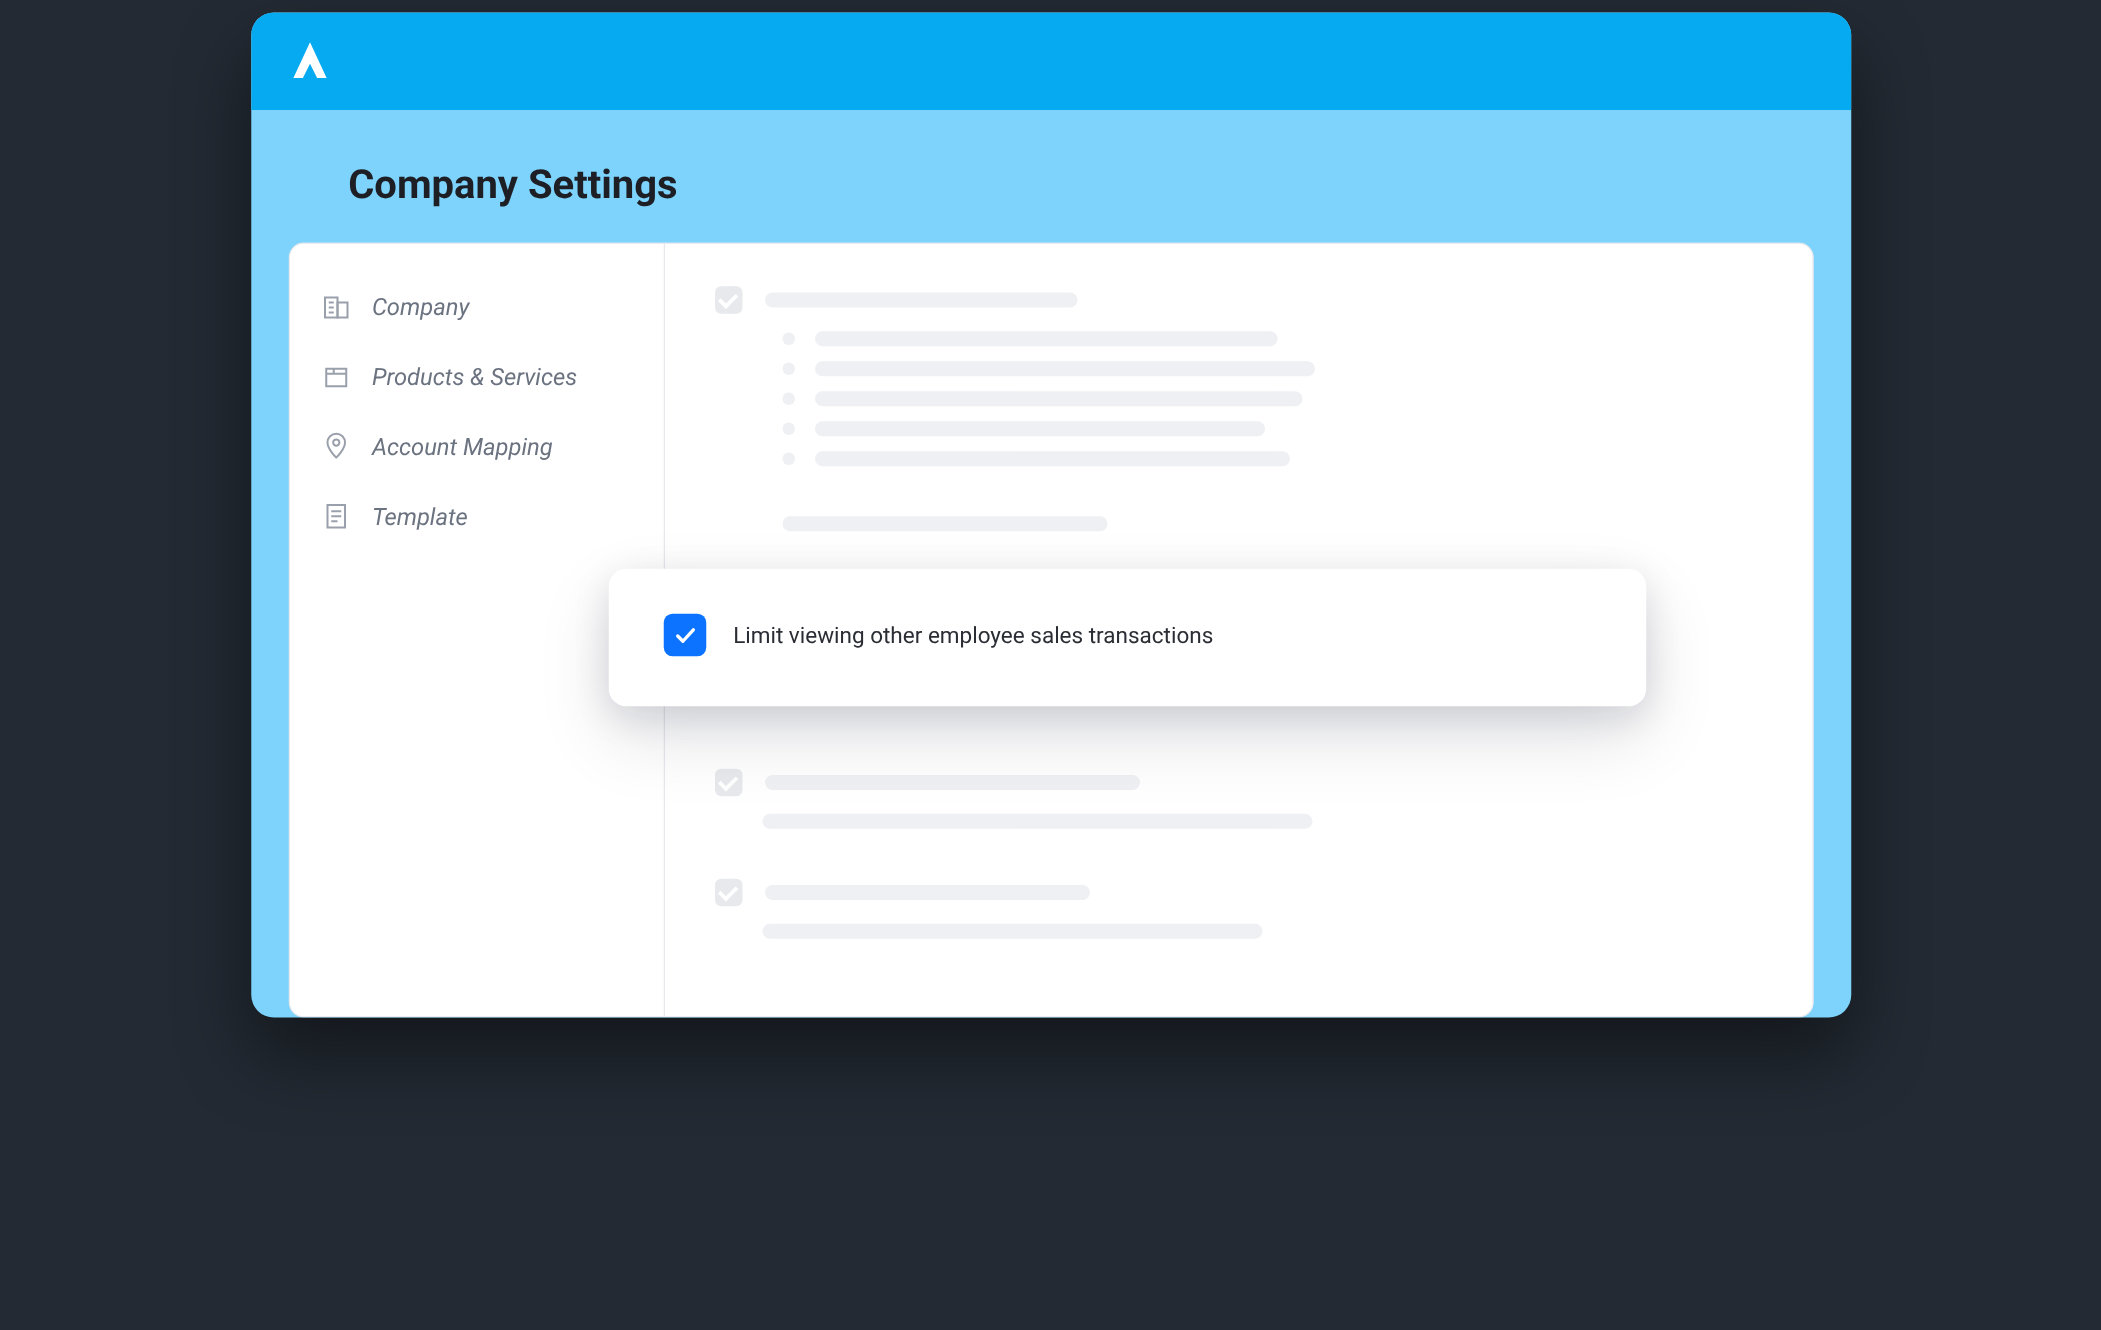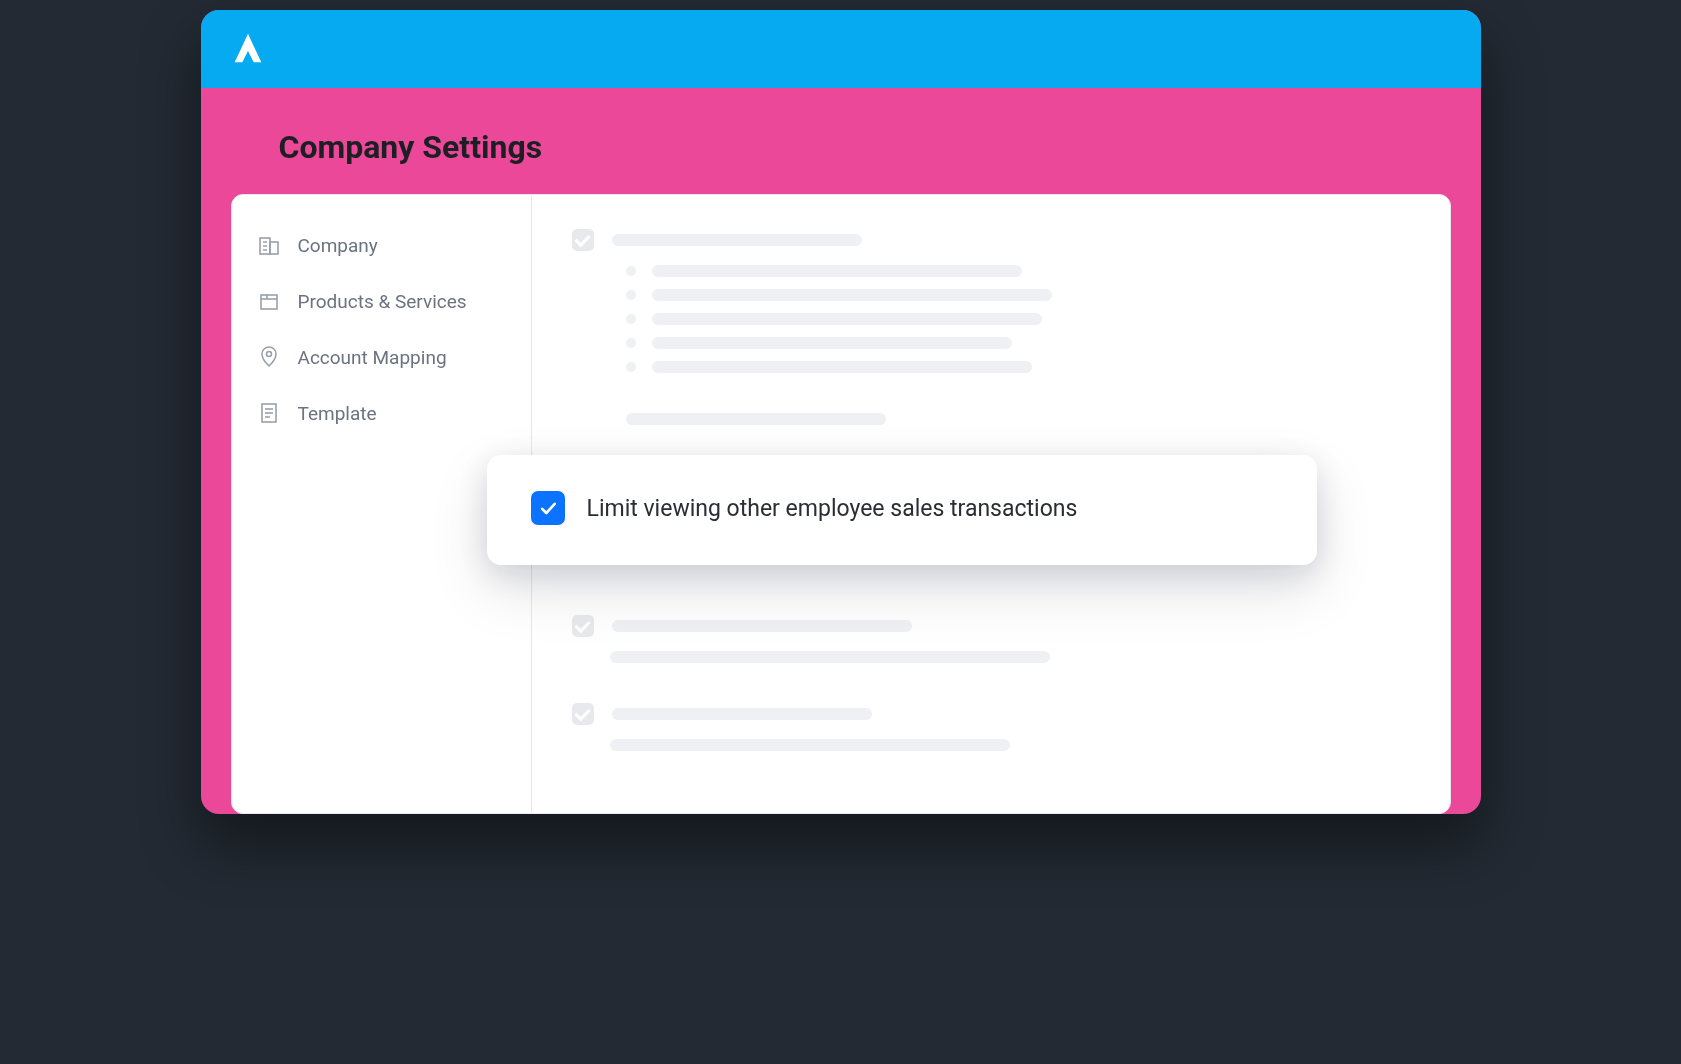--- a/index.html
+++ b/index.html
@@ -7,21 +7,21 @@
   body {
     font-family: -apple-system, BlinkMacSystemFont, "Segoe UI", Roboto, Helvetica, Arial, sans-serif;
     background: #232a33;
     display: flex;
     align-items: flex-start;
     justify-content: center;
     padding: 10px;
   }
   .window {
     width: 1280px;
-    background: #ec4899;
+    background: #7dd3fc;
     border-radius: 18px;
     overflow: hidden;
     box-shadow: 0 30px 60px rgba(0,0,0,.45);
     position: relative;
   }
   .topbar {
     height: 78px;
     background: #06aaf0;
     display: flex;
     align-items: center;
@@ -52,20 +52,21 @@
     padding: 22px 0;
   }
   .nav-item {
     display: flex;
     align-items: center;
     gap: 16px;
     padding: 16px 24px;
     color: #6c7380;
     font-size: 19px;
     cursor: pointer;
+    font-style: italic;
   }
   .nav-item .chev { margin-left:auto; color:#9aa0ab; }
   .nav-item .ic { width:26px; display:flex; justify-content:center; }
   .nav-item.active {
     background: #f2f4f7;
     color: #1d1f24;
     font-weight: 600;
   }
   .nav-item.active .ic svg { stroke:#1177ff; }
   .content {
@@ -102,21 +103,21 @@
   .popover h3 {
     font-size:26px; color:#3b3f46; font-weight:600; margin-bottom:22px;
   }
   .check-row { display:flex; align-items:center; gap:22px; }
   .chk {
     width:34px; height:34px; border-radius:7px;
     background:#0b73ff; display:flex; align-items:center; justify-content:center;
     cursor:pointer;
   }
   .chk svg { display:block; }
-  .chk-label { font-size:23px; color:#2a2d33; }
+  .chk-label { font-size:18px; color:#2a2d33; }
 </style>
 </head>
 <body>
 
 <div class="window">
   <div class="topbar">
     <span class="logo">
       <svg width="38" height="38" viewBox="0 0 40 40" fill="none">
         <path d="M20 4 L34 34 L26 34 L20 22 L14 34 L6 34 Z" fill="#ffffff"></path>
       </svg>

